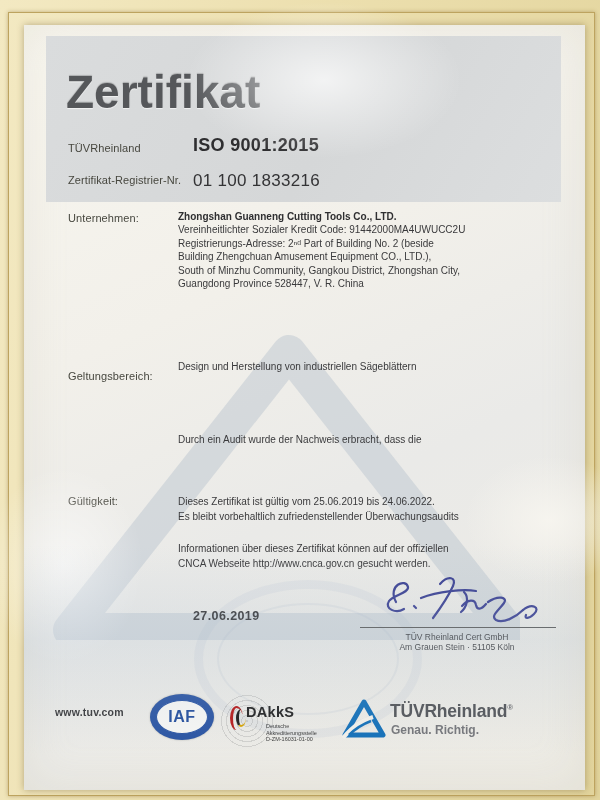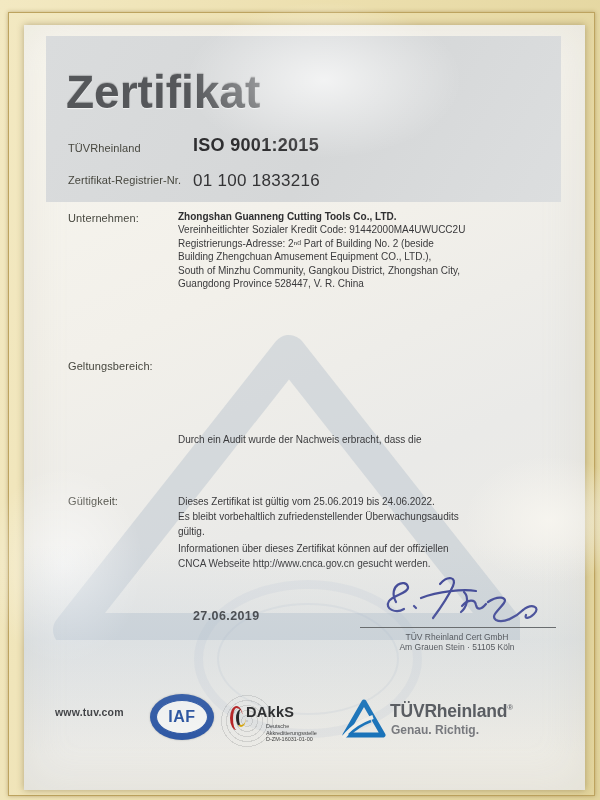--- a/index.html
+++ b/index.html
@@ -97,31 +97,31 @@
     <div class="lbl" style="top:187px">Unternehmen:</div>
     <div class="block" style="top:185px">
       <span class="bold-line">Zhongshan Guanneng Cutting Tools Co., LTD.</span>
       <span>Vereinheitlichter Sozialer Kredit Code: 91442000MA4UWUCC2U</span>
       <span>Registrierungs-Adresse: 2ⁿᵈ Part of Building No. 2 (beside</span>
       <span>Building Zhengchuan Amusement Equipment CO., LTD.),</span>
       <span>South of Minzhu Community, Gangkou District, Zhongshan City,</span>
       <span>Guangdong Province 528447, V. R. China</span>
     </div>
 
-    <div class="lbl" style="top:335px">Geltungsbereich:</div>
+    <div class="lbl" style="top:345px">Geltungsbereich:</div>
+    <div class="block" style="top:335px">Design und Herstellung von industriellen Sägeblättern</div>
 
     <div class="block para" style="top:407px">
       <span>Durch ein Audit wurde der Nachweis erbracht, dass die</span>
     </div>
 
     <div class="lbl" style="top:470px">Gültigkeit:</div>
     <div class="block para" style="top:469px">
       <span>Dieses Zertifikat ist gültig vom 25.06.2019 bis 24.06.2022.</span>
       <span>Es bleibt vorbehaltlich zufriedenstellender Überwachungsaudits</span>
-      <span>gültig.</span>
     </div>
 
     <div class="block para" style="top:516px">
       <span>Informationen über dieses Zertifikat können auf der offiziellen</span>
       <span>CNCA Webseite http://www.cnca.gov.cn gesucht werden.</span>
     </div>
 
     <div class="date-text">27.06.2019</div>
 
     <svg class="sig-svg" width="185" height="58" viewBox="0 0 185 58">

